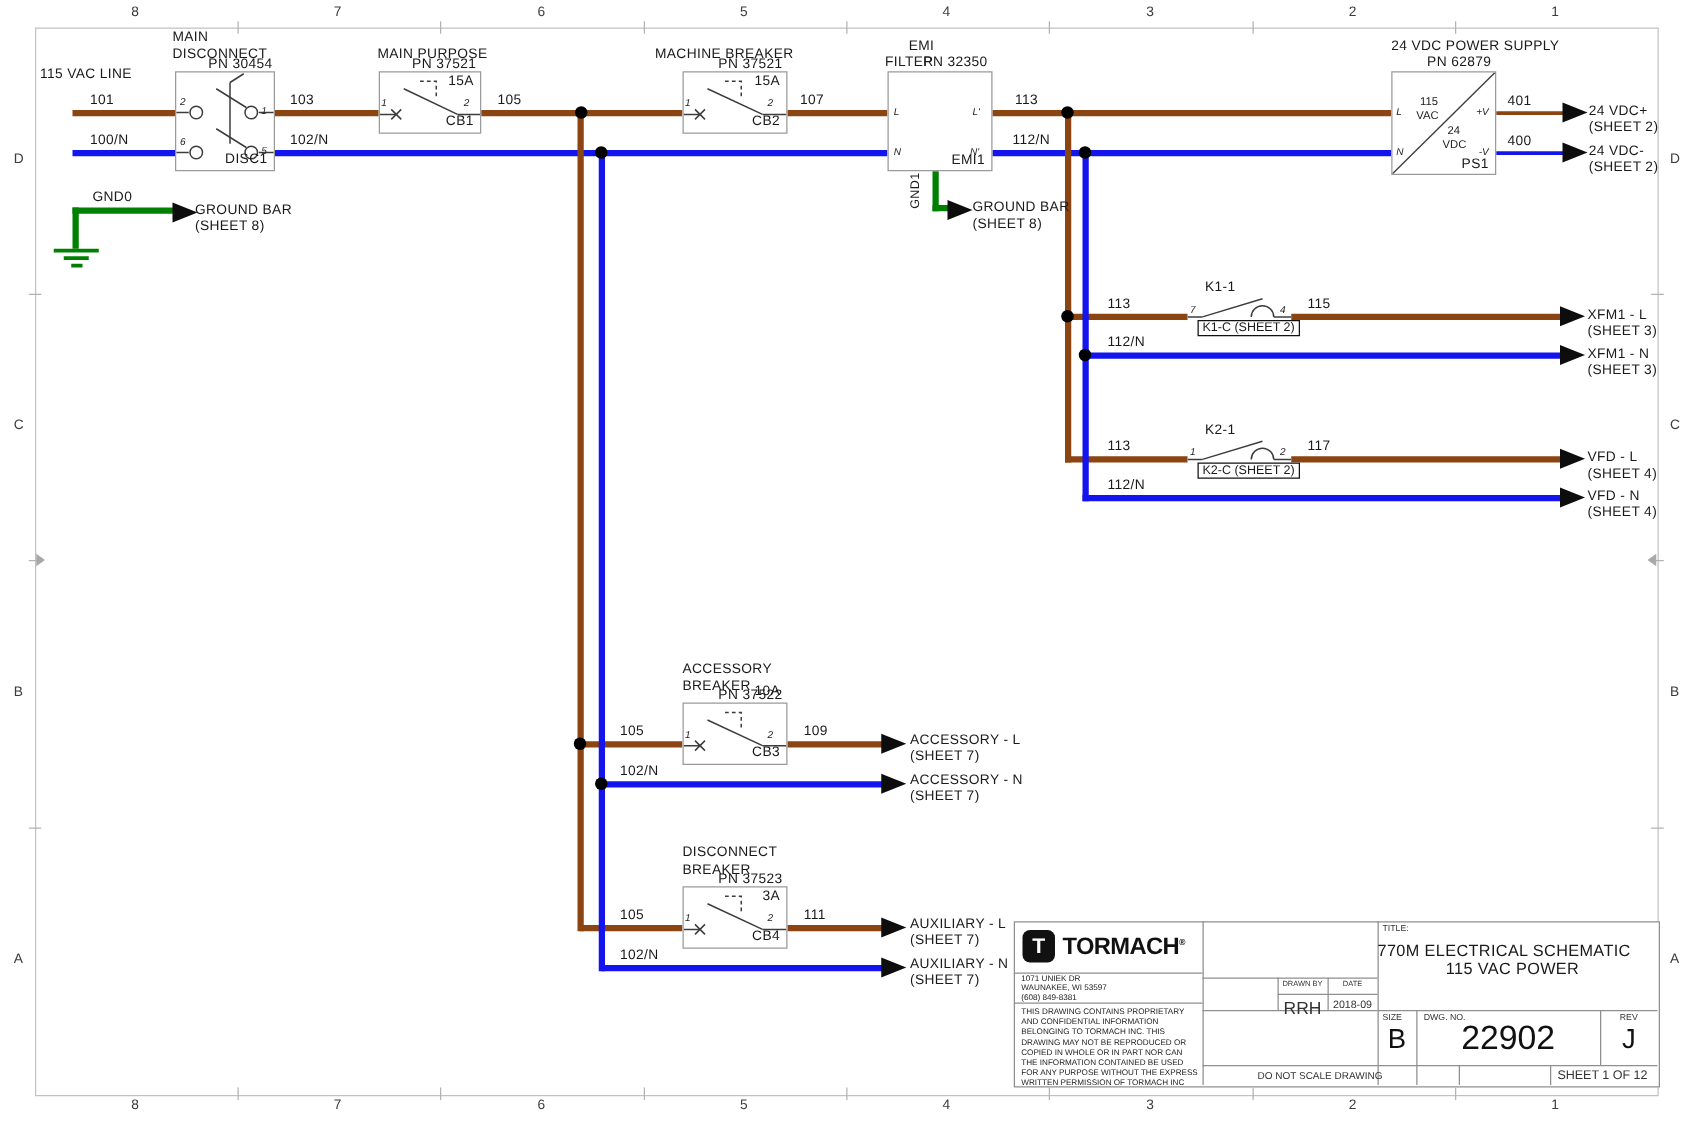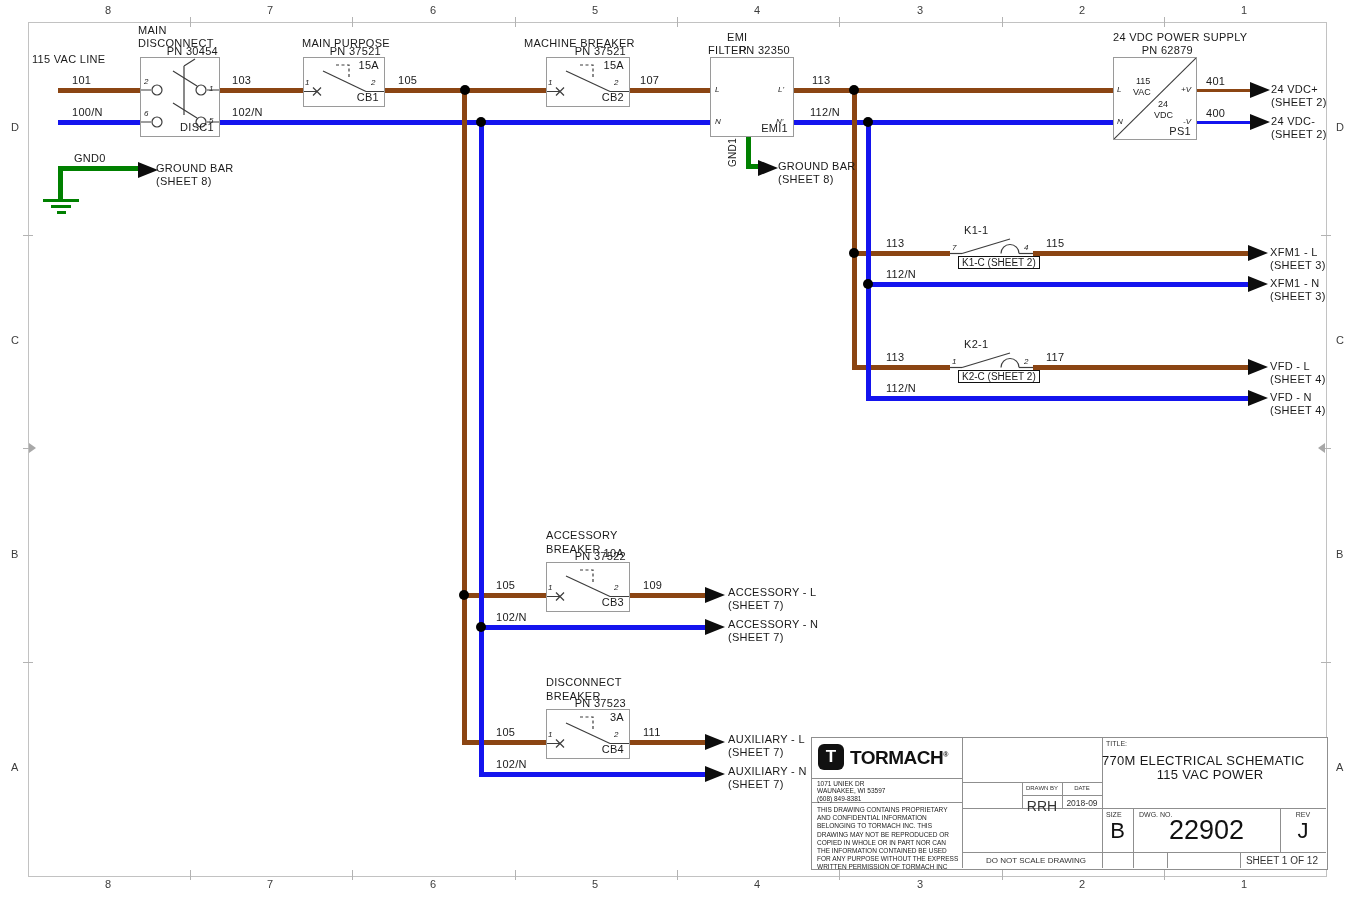--- a/index.html
+++ b/index.html
@@ -370,21 +370,21 @@
     <div>1071 UNIEK DR</div>
     <div>WAUNAKEE, WI 53597</div>
     <div>(608) 849-8381</div>
   </div>
   <div class="tbtxt" style="left:817px;top:806px;width:142px">THIS DRAWING CONTAINS PROPRIETARY AND CONFIDENTIAL INFORMATION BELONGING TO TORMACH INC. THIS DRAWING MAY NOT BE REPRODUCED OR COPIED IN WHOLE OR IN PART NOR CAN THE INFORMATION CONTAINED BE USED FOR ANY PURPOSE WITHOUT THE EXPRESS WRITTEN PERMISSION OF TORMACH INC</div>
 
   <div class="tbxs ctr" style="left:1022px;top:785px;width:40px">DRAWN BY</div>
   <div class="tbxs ctr" style="left:1062px;top:785px;width:40px">DATE</div>
   <div class="tbsm ctr" style="left:1022px;top:798px;width:40px;font-size:14px">RRH</div>
   <div class="tbsm ctr" style="left:1062px;top:798px;width:40px;font-size:8.5px">2018-09</div>
-  <div class="tbsm ctr" style="left:966px;top:856px;width:140px;font-size:8px">DO NOT SCALE DRAWING</div>
+  <div class="tbsm ctr" style="left:986px;top:856px;width:140px;font-size:8px">DO NOT SCALE DRAWING</div>
 
   <div class="tbsm" style="left:1106px;top:740px">TITLE:</div>
   <div class="lbl ctr" style="left:1102px;top:753px;width:188px;font-size:13px">770M ELECTRICAL SCHEMATIC</div>
   <div class="lbl ctr" style="left:1102px;top:767px;width:216px;font-size:13px">115 VAC POWER</div>
 
   <div class="tbsm" style="left:1106px;top:811px">SIZE</div>
   <div class="tbbig ctr" style="left:1102px;top:818px;width:31px;font-size:22px;font-weight:normal">B</div>
   <div class="tbsm" style="left:1139px;top:811px">DWG.  NO.</div>
   <div class="tbbig ctr" style="left:1133px;top:815px;width:147px;font-size:27px;font-weight:normal">22902</div>
   <div class="tbsm ctr" style="left:1280px;top:811px;width:46px">REV</div>

